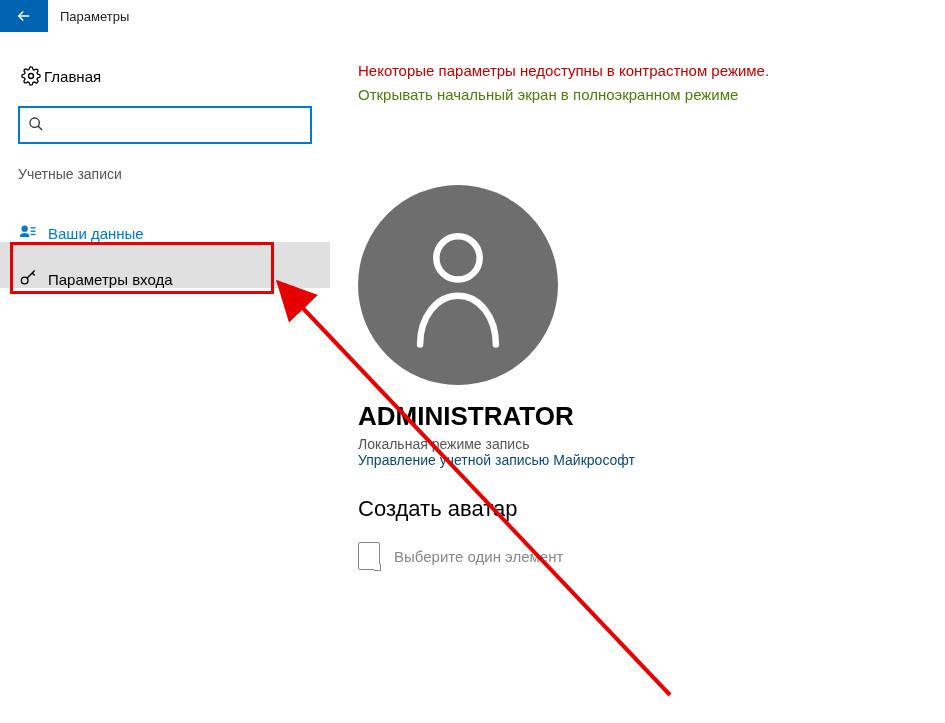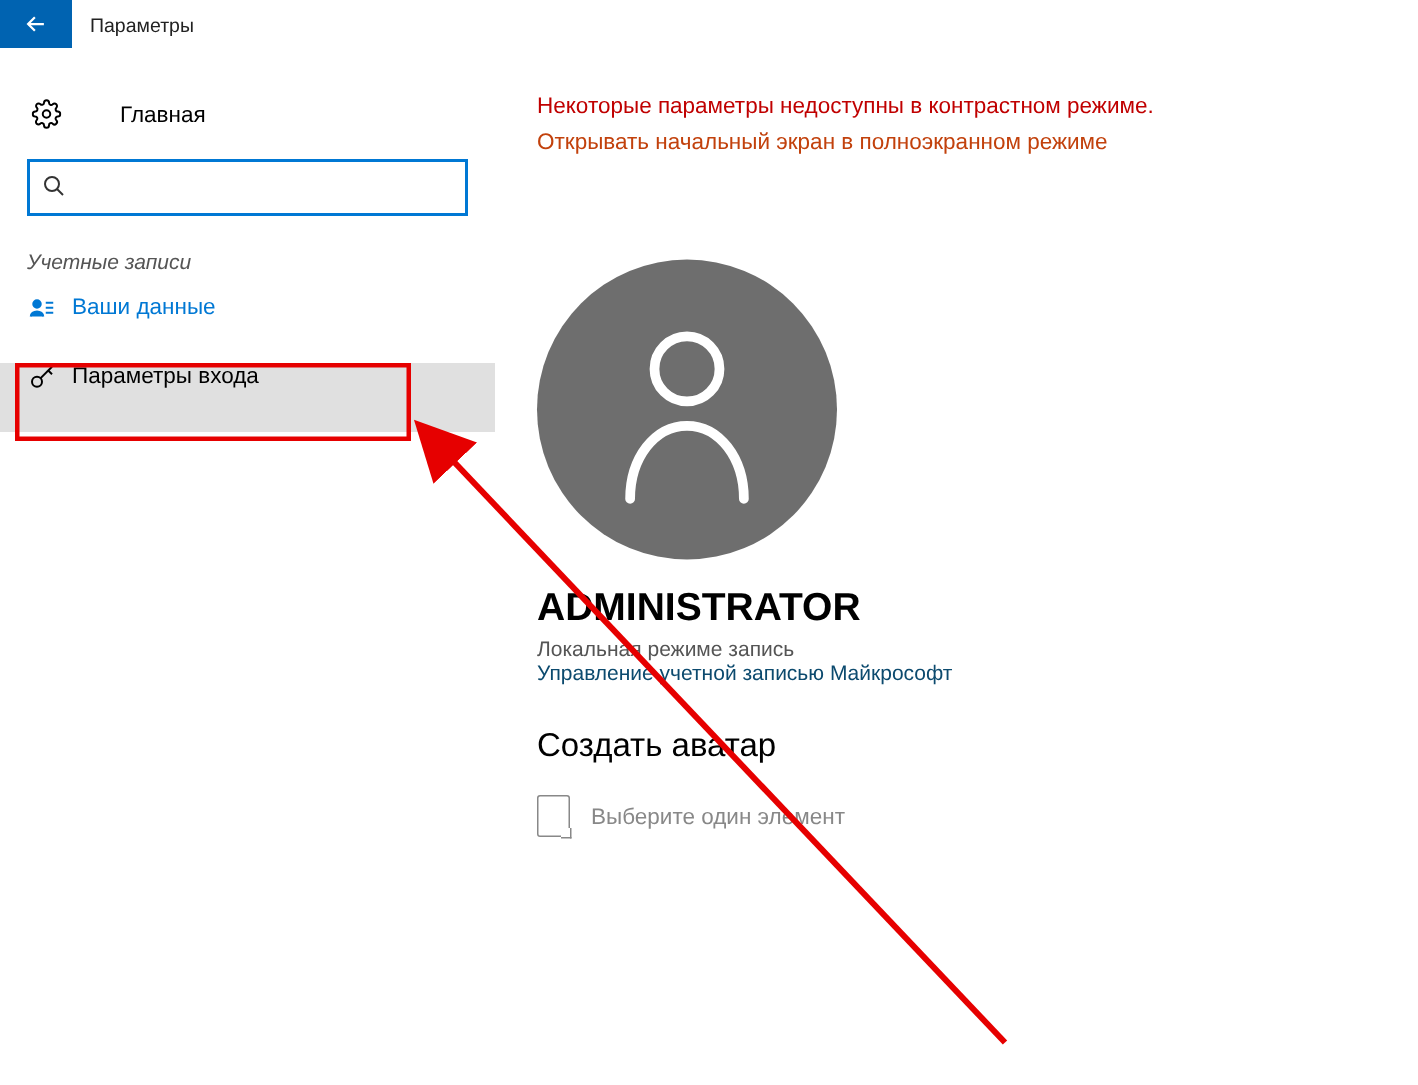--- a/index.html
+++ b/index.html
@@ -39,21 +39,20 @@
     width: 330px;
     padding-top: 28px;
     padding-left: 0;
   }
   .home-row {
     display: flex;
     align-items: center;
     padding: 6px 0 6px 18px;
     margin-bottom: 14px;
     cursor: pointer;
-    gap: 36px;
   }
   .home-row .icon { width: 26px; display:flex; justify-content:center; }
   .home-row .label { font-size: 15px; }
   .search-box {
     margin: 0 18px 22px 18px;
     border: 2px solid #0078d4;
     height: 38px;
     display: flex;
     align-items: center;
     padding: 0 8px;
@@ -66,25 +65,24 @@
     flex: 1;
     height: 100%;
     background: transparent;
   }
   .search-box input::placeholder { color: #767676; }
   .search-icon { color: #333; }
   .section-header {
     padding: 0 18px 14px 18px;
     font-size: 14px;
     color: #555;
-    font-style: italic;
   }
   .nav-item {
     display: flex;
-    align-items: flex-start;
+    align-items: flex-end;
     height: 46px;
     padding-left: 18px;
     cursor: pointer;
     position: relative;
   }
   .nav-item .icon { width: 30px; display:flex; justify-content:flex-start; }
   .nav-item .label { font-size: 15px; }
   .nav-item.active-link .label { color: #0078d4; }
   .nav-item.active-link .icon svg { stroke:#0078d4; fill:#0078d4; }
   .nav-item.selected {
@@ -103,24 +101,24 @@
     padding-top: 30px;
     padding-left: 28px;
     flex: 1;
   }
   .warning {
     color: #c00000;
     font-size: 15px;
     margin-bottom: 7px;
   }
   .link {
-    color: #c2410c;
+    color: #4d7c0f;
     font-size: 15px;
     cursor: pointer;
-    margin-bottom: 40px;
+    margin-bottom: 52px;
     display: inline-block;
   }
   .avatar-circle {
     width: 200px;
     height: 200px;
     border-radius: 50%;
     background: #6e6e6e;
     display: flex;
     align-items: center;
     justify-content: center;

